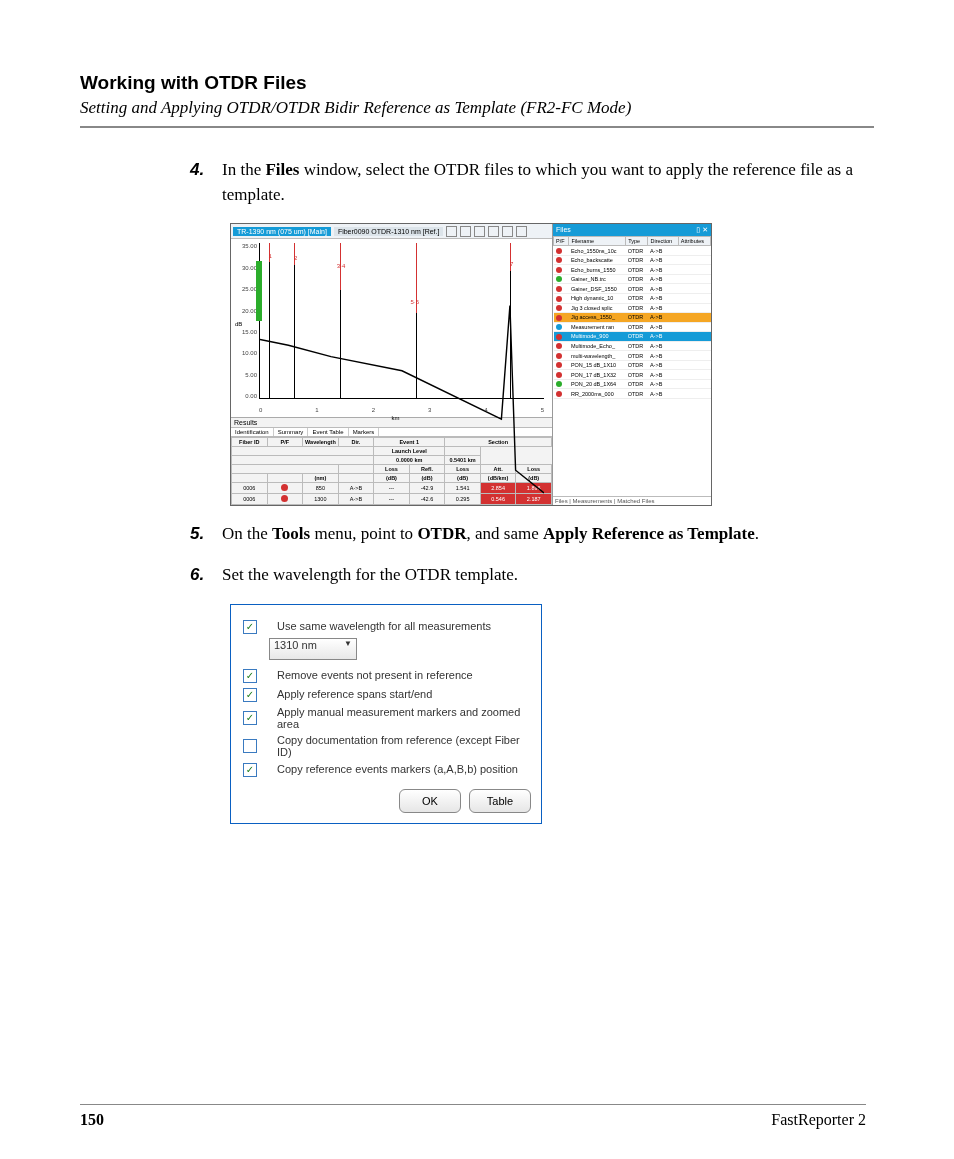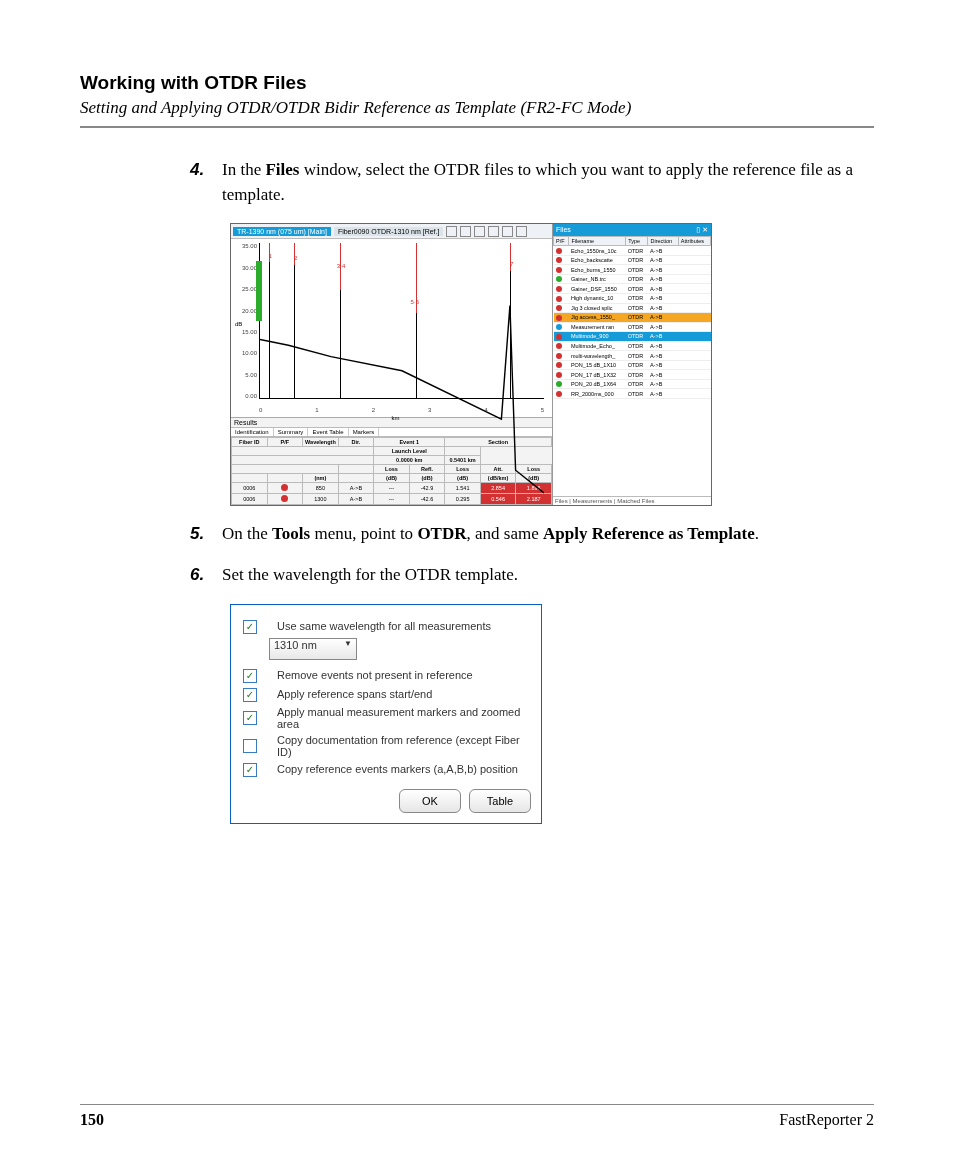--- a/index.html
+++ b/index.html
@@ -55,21 +55,21 @@
   .dlg-body{padding:10px 12px 8px;color:#333}
   .chkrow{display:flex;align-items:center;gap:20px;margin:4px 0}
   .chk{width:12px;height:12px;border:1px solid #3a7ac0;background:#fff;display:flex;align-items:center;justify-content:center;flex:0 0 12px;margin-top:1px}
   .chk.on::after{content:"✓";color:#1a7a1a;font-size:10px;line-height:1}
   .select{margin:4px 0 8px 26px;width:78px;height:20px;border:1px solid #888;background:linear-gradient(#fff,#e8e8e8);display:flex;justify-content:space-between;padding:0 4px;font-size:11px}
   .select .arr{font-size:8px;color:#333}
   .note{margin:2px 0 10px 20px;color:#1040a0;font-size:10.5px;line-height:1.35}
   .btnrow{display:flex;gap:8px;justify-content:flex-end;padding:0 10px 10px}
   .btn{min-width:60px;height:22px;border:1px solid #888;background:linear-gradient(#fff,#e6e6e6);border-radius:6px;display:flex;align-items:center;justify-content:center;font-size:11px}
 
-  .footer{position:absolute;left:80px;right:80px;bottom:44px;border-top:1px solid #888;padding-top:6px;display:flex;justify-content:space-between;font-size:16px}
+  .footer{position:absolute;left:80px;right:88px;bottom:44px;border-top:1px solid #888;padding-top:6px;display:flex;justify-content:space-between;font-size:16px}
   .footer .pn{font-weight:bold}
 </style>
 </head>
 <body>
 
 <div class="page">
   <h2 class="section-title">Working with OTDR Files</h2>
   <p class="section-sub">Setting and Applying OTDR/OTDR Bidir Reference as Template (FR2-FC Mode)</p>
   <hr class="rule">
 

